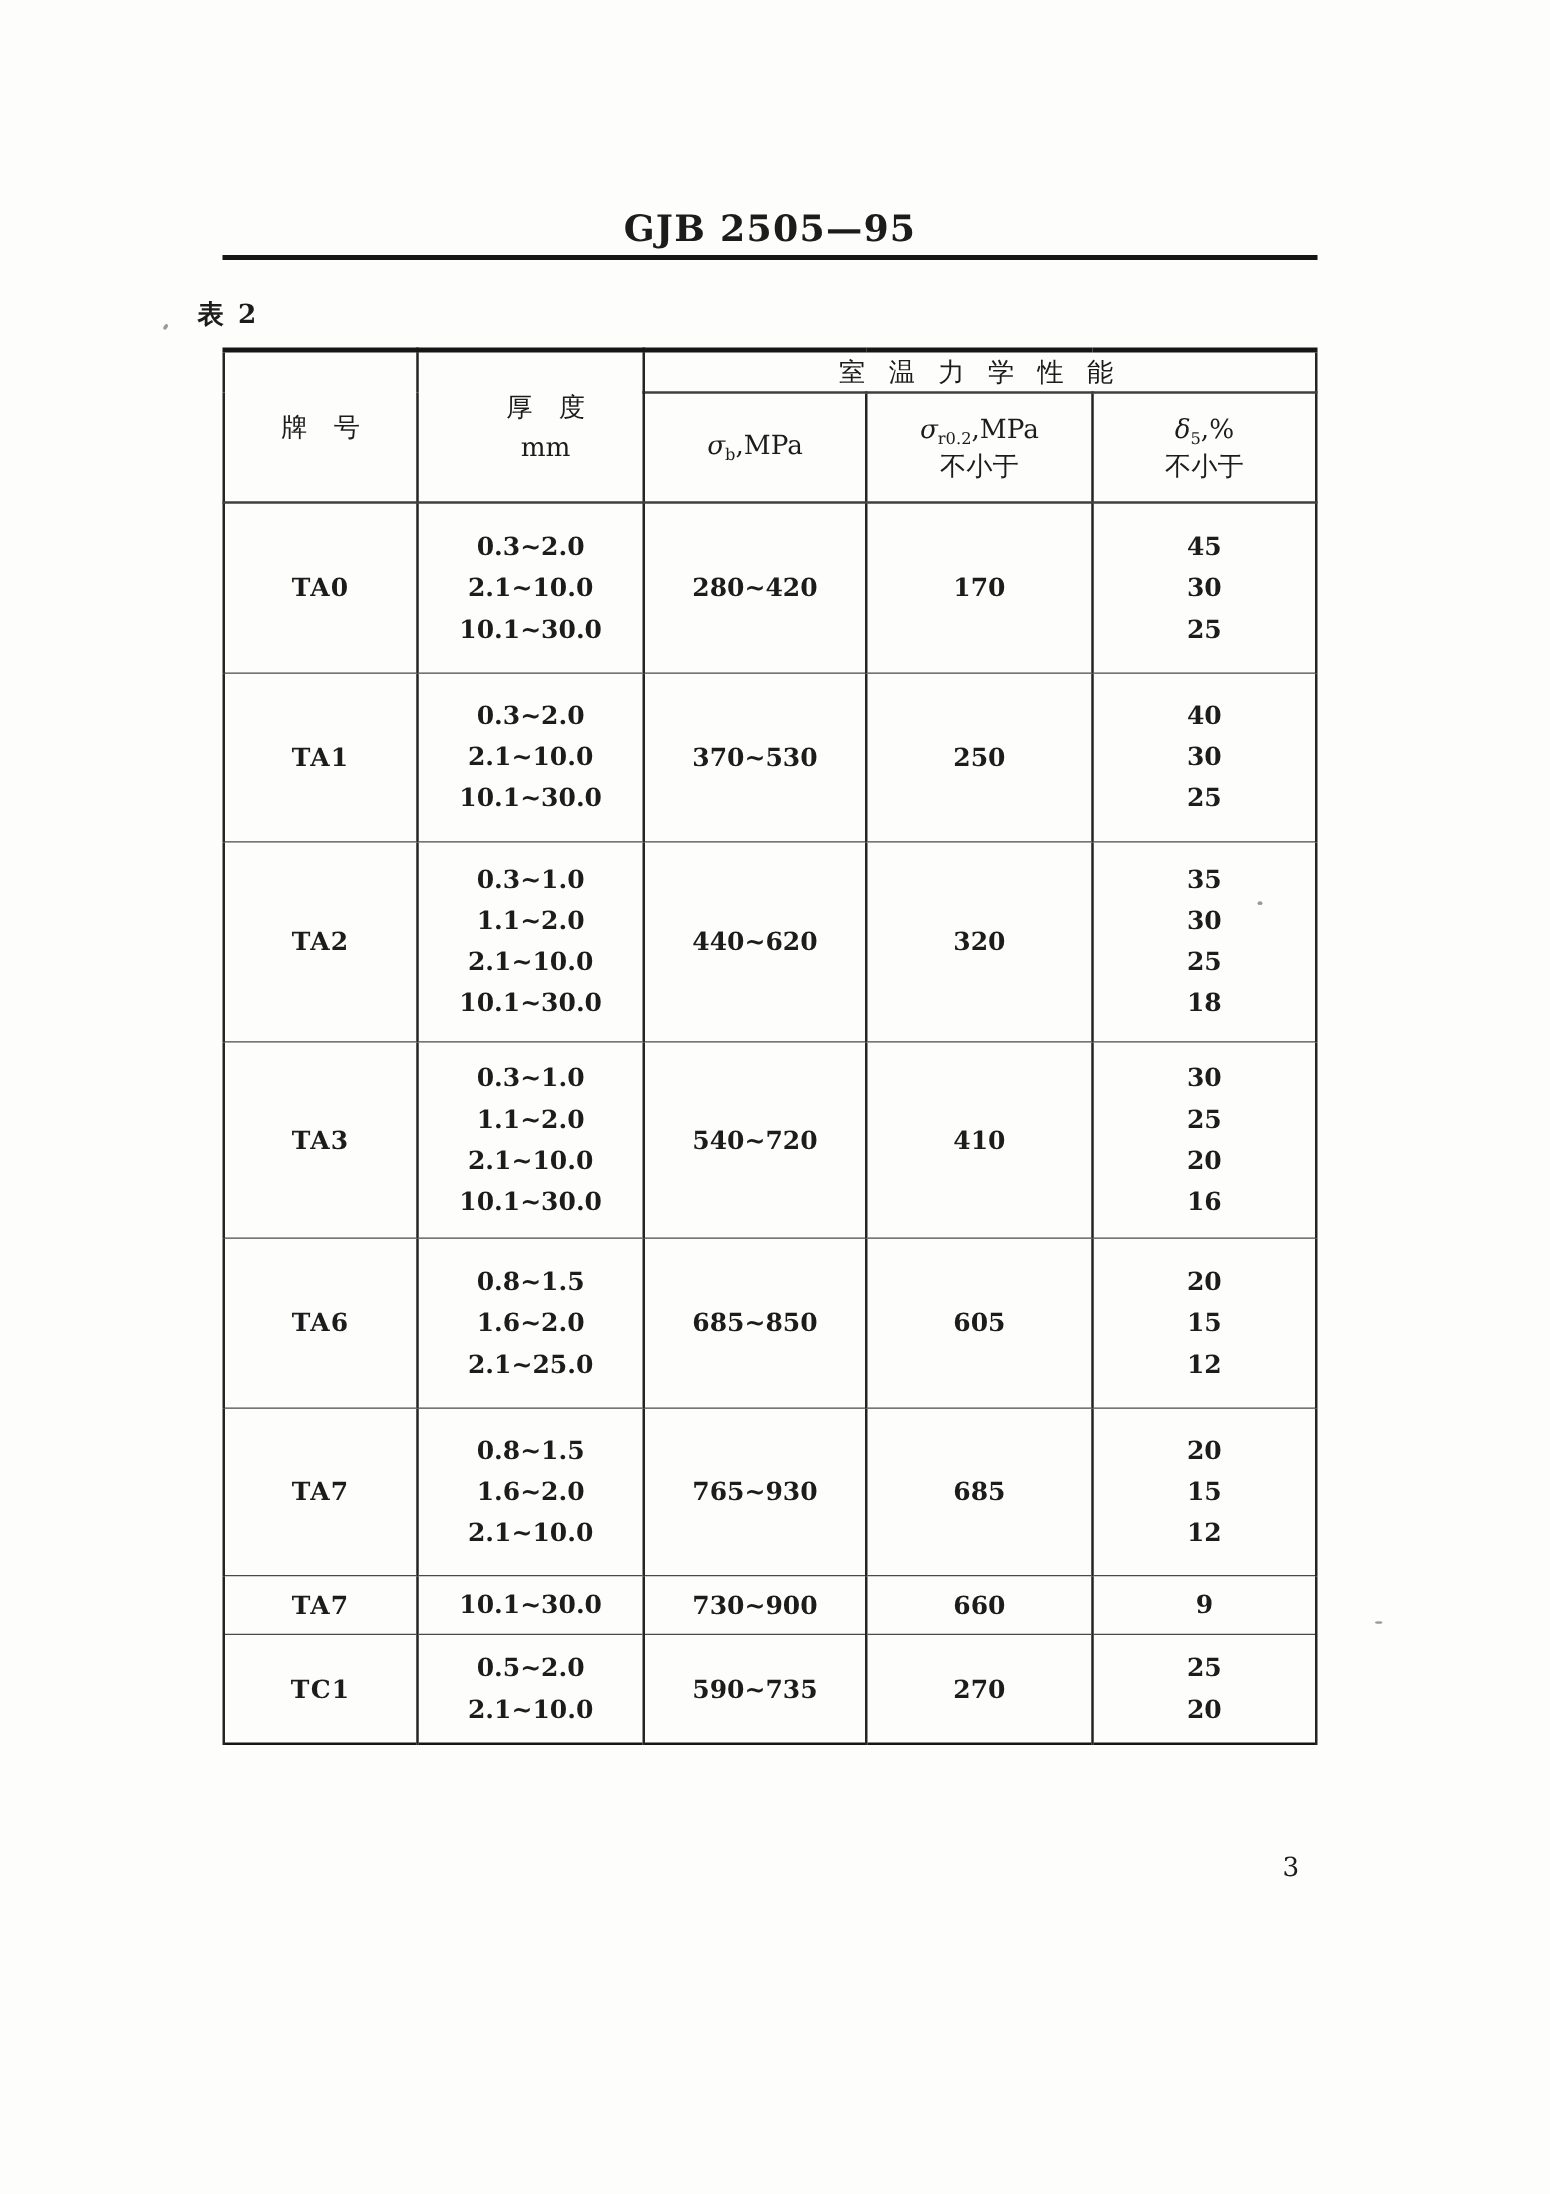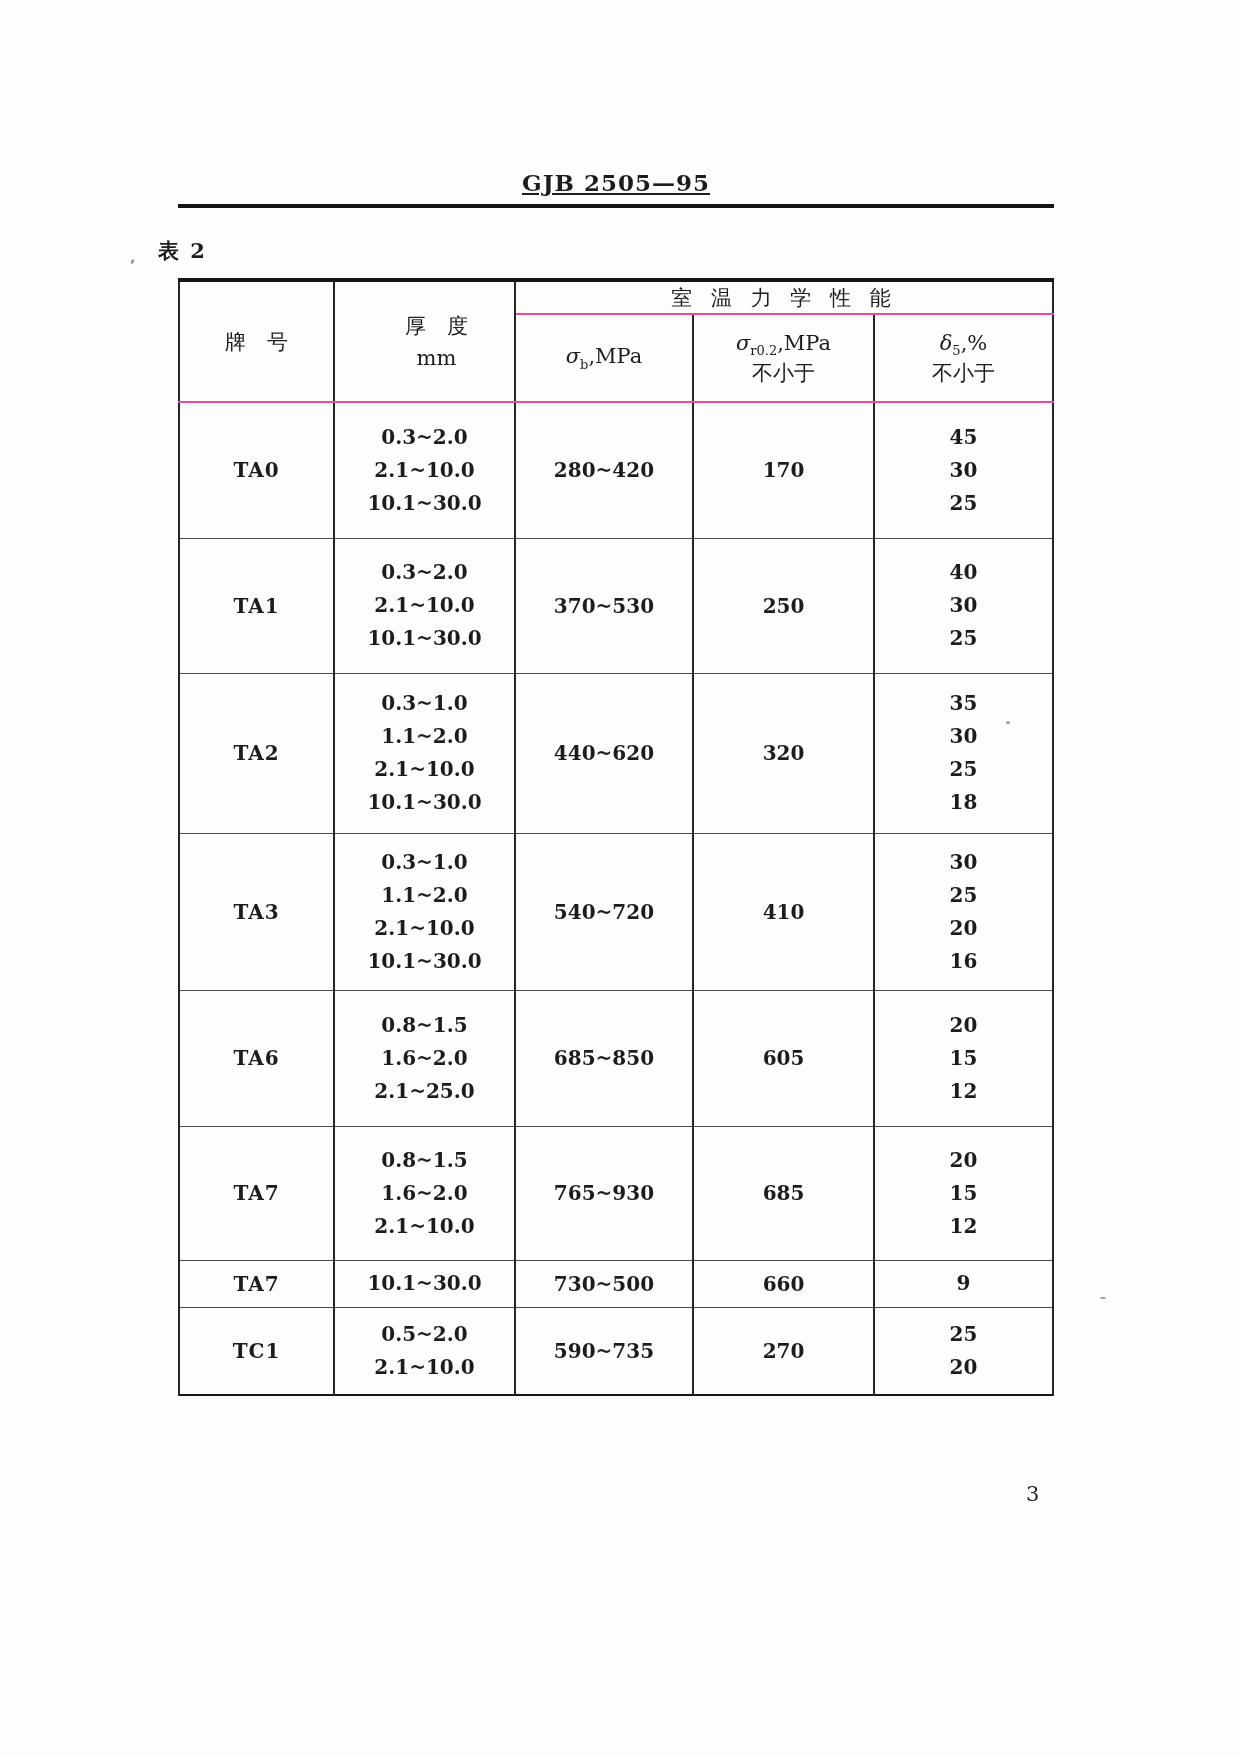--- a/index.html
+++ b/index.html
@@ -3,38 +3,38 @@
 <meta charset="utf-8">
 <style>
   html,body{margin:0;padding:0;}
   body{
     width:1240px;height:1755px;position:relative;overflow:hidden;
     background:#fdfdfc;color:#1c1c1c;
     font-family:"DejaVu Serif","Liberation Serif",serif;
   }
   .content{position:absolute;left:178px;top:168px;width:876px;}
   .doc-number{
-    text-align:center;font-size:23px;font-weight:bold;letter-spacing:1px;
-    height:30px;line-height:30px;text-decoration:underline;
+    text-align:center;font-size:29px;font-weight:bold;letter-spacing:1px;
+    height:30px;line-height:30px;
   }
   .top-rule{height:4px;background:#161616;margin-top:6px;}
   .table-caption{
     text-align:left;font-size:21px;font-weight:600;margin-top:30px;
     transform:translateX(-20px);letter-spacing:2px;height:26px;line-height:26px;
   }
   table.main{
     border-collapse:collapse;table-layout:fixed;width:875px;margin-top:14px;
     border:2px solid #161616;border-top-width:4px;
   }
   th,td{
     padding:0;text-align:center;vertical-align:middle;
     border-left:2px solid #242424;border-right:2px solid #242424;
     font-weight:normal;
   }
-  thead th{border-bottom:2px solid #ec4899;font-size:21px;}
+  thead th{border-bottom:2px solid #404040;font-size:21px;}
   tbody td{border-top:1.5px solid #4a4a4a;font-size:20px;font-weight:bold;}
   thead tr:nth-child(1){height:34px;}
   thead tr:nth-child(2){height:88px;}
   tbody tr:nth-child(1){height:136px;}
   tbody tr:nth-child(2){height:135px;}
   tbody tr:nth-child(3){height:160px;}
   tbody tr:nth-child(4){height:157px;}
   tbody tr:nth-child(5){height:136px;}
   tbody tr:nth-child(6){height:134px;}
   tbody tr:nth-child(7){height:47px;}
@@ -182,21 +182,21 @@
             <div class="stack-line">20</div>
             <div class="stack-line">15</div>
             <div class="stack-line">12</div>
           </td>
   </tr>
         <tr>
     <td class="grade-cell">TA7</td>
     <td>
             <div class="stack-line">10.1~30.0</div>
           </td>
-    <td>730~500</td>
+    <td>730~900</td>
     <td>660</td>
     <td>
             <div class="stack-line">9</div>
           </td>
   </tr>
         <tr>
     <td class="grade-cell">TC1</td>
     <td>
             <div class="stack-line">0.5~2.0</div>
             <div class="stack-line">2.1~10.0</div>

